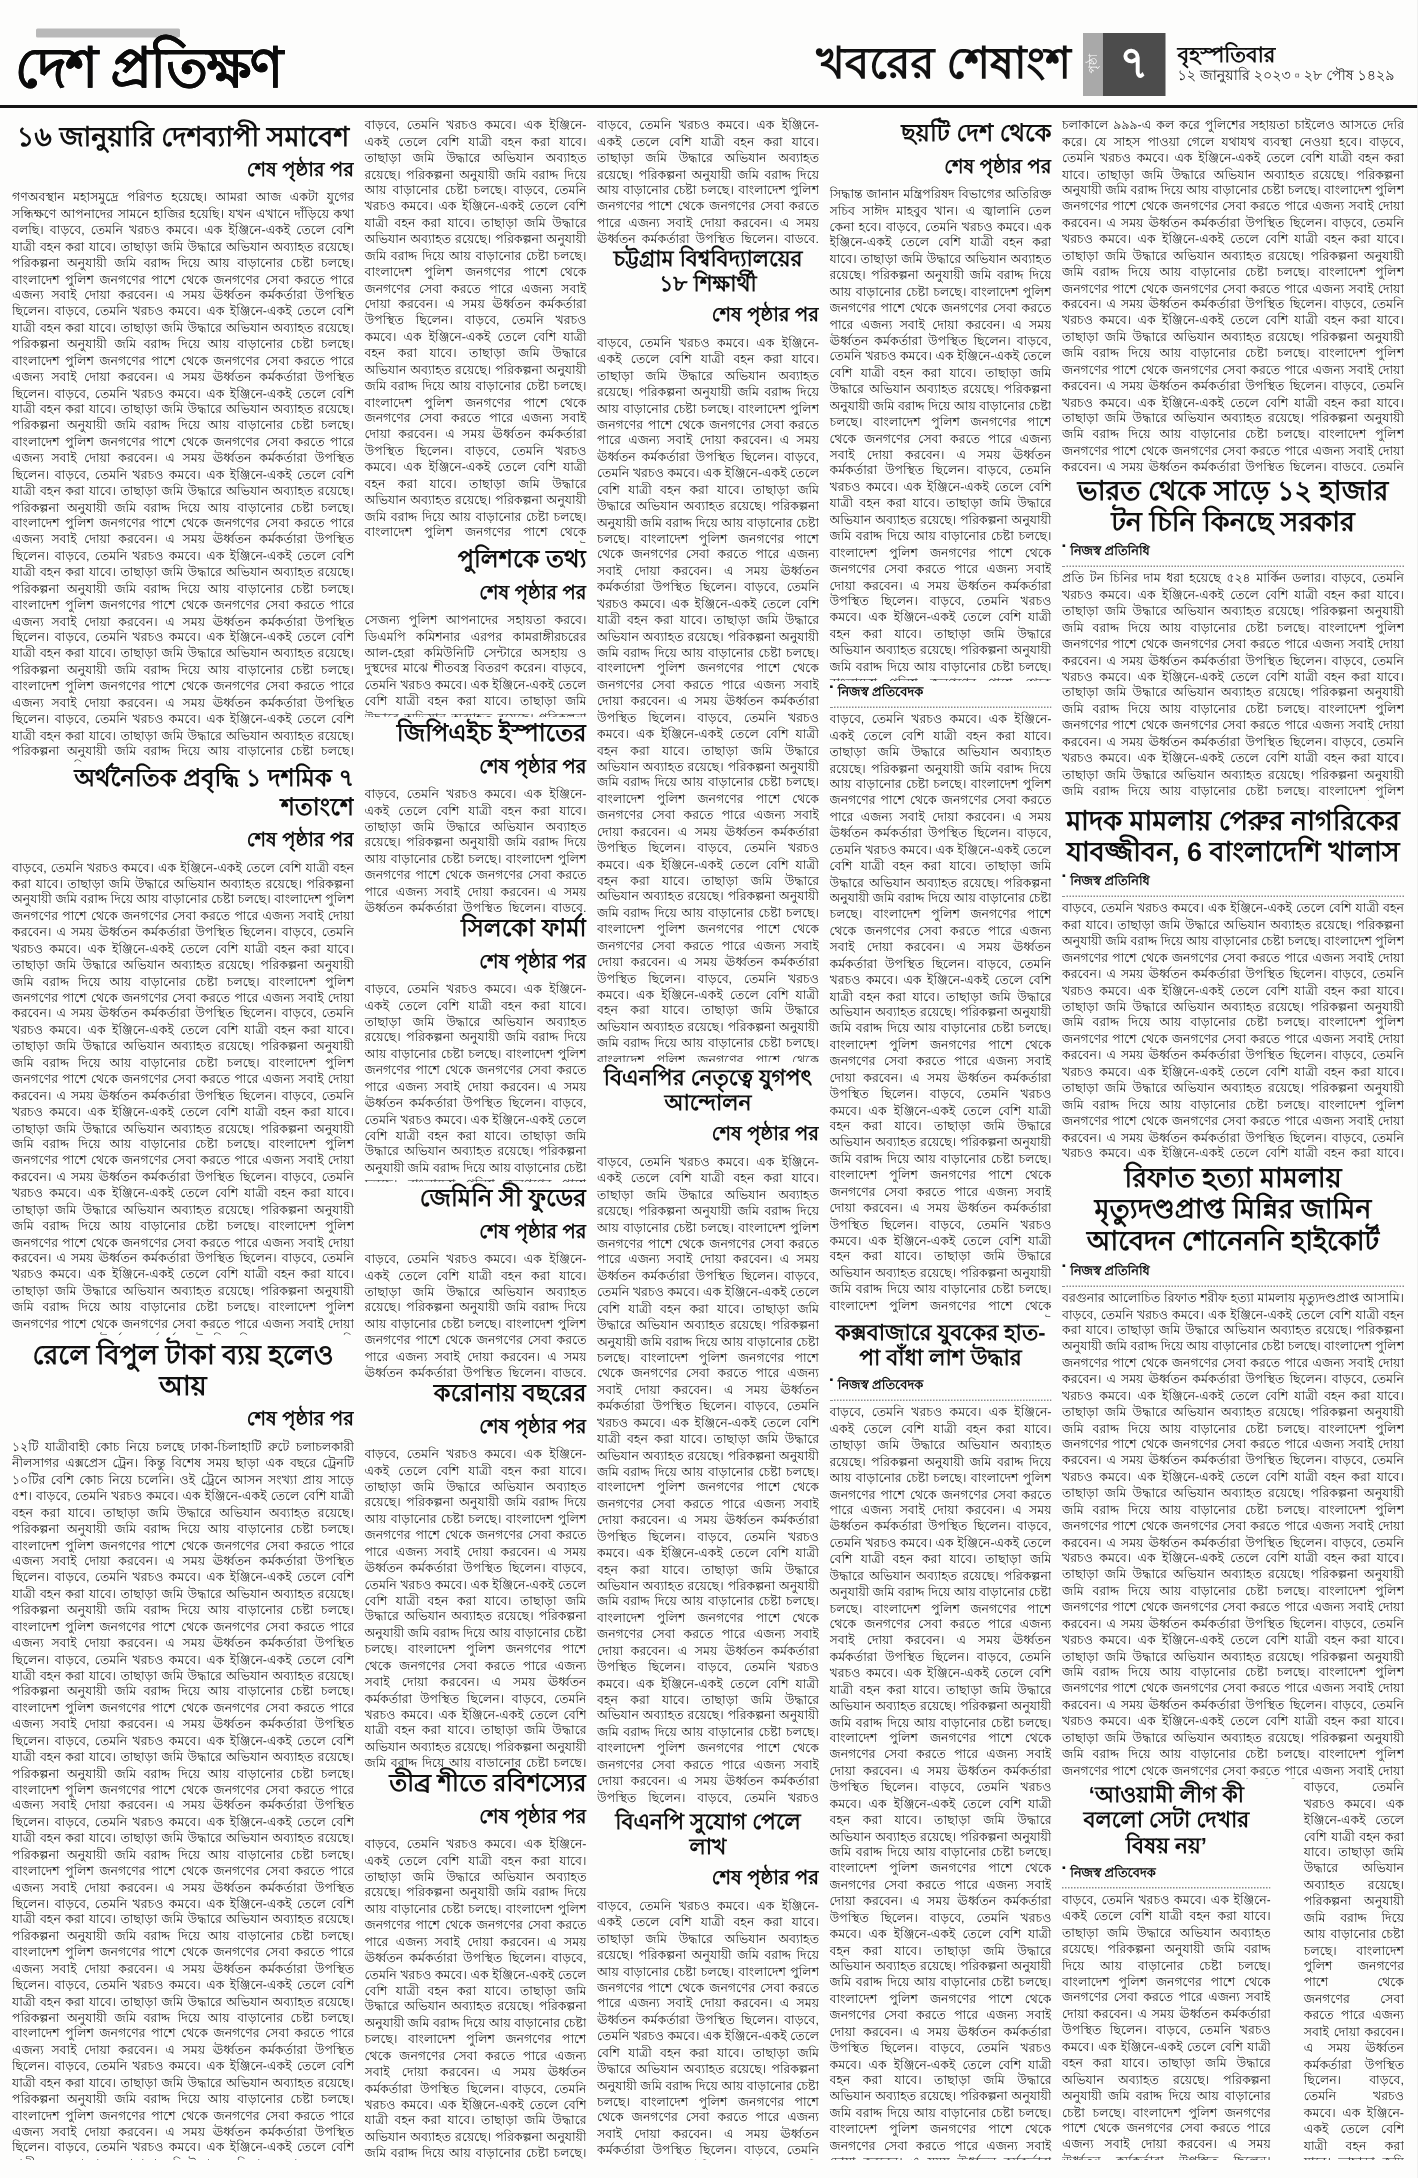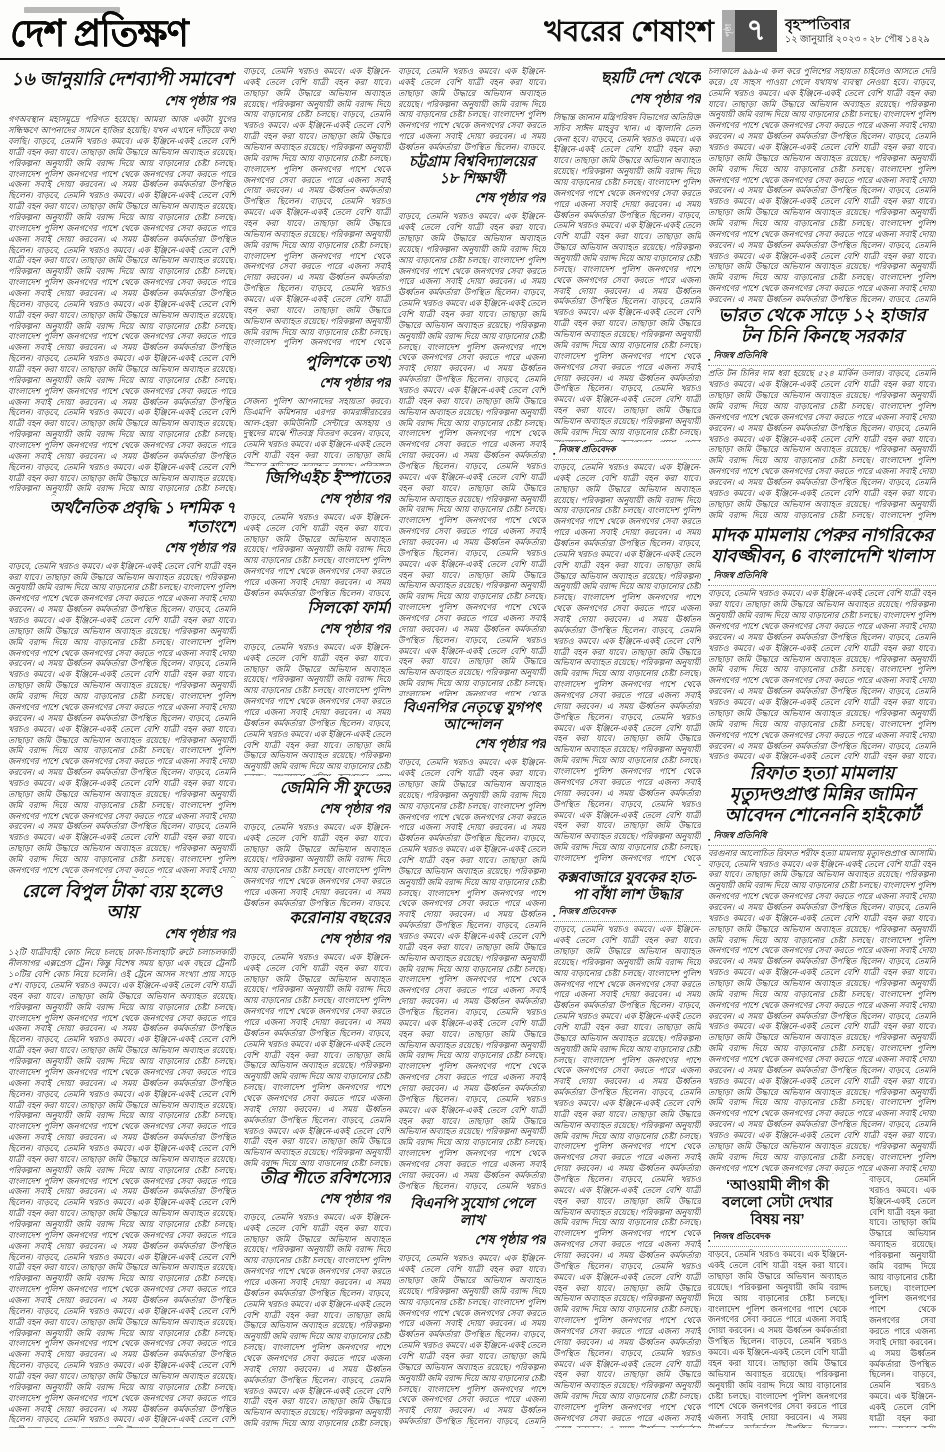--- a/index.html
+++ b/index.html
@@ -3,49 +3,49 @@
 <meta charset="utf-8">
 <style>
   html,body{margin:0;padding:0;background:#e8e8e8;}
   .page{
     width:945px;height:1452px;background:#fdfdfc;color:#111;
     font-family:"Liberation Sans", sans-serif;
     position:relative;overflow:hidden;box-sizing:border-box;
   }
   
   .hdr{display:flex;align-items:flex-end;justify-content:space-between;
-       padding:10px 10px 6px 10px;border-bottom:2px solid #151515;height:60px;box-sizing:border-box;}
+       padding:10px 10px 6px 10px;border-bottom:2px solid #151515;height:72px;box-sizing:border-box;}
   .mast{display:flex;flex-direction:column;gap:2px;}
   .mast-tagline{width:96px;height:6px;background:#b9b9b9;margin-left:14px;border-radius:1px;}
   .mast-title{font-size:37px;font-weight:bold;letter-spacing:-1px;line-height:1;color:#0b0b0b;
               text-shadow:0 0 0 #000;}
   .hdr-right{display:flex;align-items:center;gap:8px;}
   .section-title{font-size:29px;font-weight:bold;line-height:1;margin-right:0;}
   .pgwrap{display:flex;align-items:stretch;height:42px;}
   .pglabel{writing-mode:vertical-rl;transform:rotate(180deg);background:#a9a9a9;color:#fff;
            font-size:8px;display:flex;align-items:center;justify-content:center;width:13px;}
   .pgnum{background:#4c4c4c;color:#fff;font-size:30px;font-weight:bold;width:42px;
          display:flex;align-items:center;justify-content:center;}
   .datebox{display:flex;flex-direction:column;justify-content:space-between;min-width:150px;}
   .day{font-size:14px;font-weight:bold;line-height:1.2;}
   .dateline{font-size:9.5px;color:#222;line-height:1.3;}
   
   .cols{display:flex;gap:7px;padding:6px 8px 0 8px;height:1368px;box-sizing:border-box;}
   .col{display:flex;flex-direction:column;overflow:hidden;}
   .col.w1{width:228px;}
   .col.w2{width:148px;}
   .col.w3{width:228px;}
-  article{display:flex;flex-direction:column;overflow:hidden;flex:0 0 auto;font-style:italic;}
+  article{display:flex;flex-direction:column;overflow:hidden;flex:0 0 auto;}
   article.grow{flex:1 1 auto;}
   .hl{font-weight:bold;text-align:center;line-height:1.18;margin:3px 0 1px 0;}
   .hl.sz-lg{font-size:18px;}
   .hl.sz-md{font-size:16px;text-align:right;}
   .hl.sz-sm{font-size:14.5px;}
   .kicker{font-size:13px;font-weight:bold;text-align:right;margin-bottom:2px;}
-  .byline{font-size:8.6px;font-weight:bold;display:flex;align-items:flex-end;gap:3px;
+  .byline{font-size:8.6px;font-weight:bold;display:flex;align-items:flex-start;gap:3px;
           border-bottom:1px dotted #8a8a8a;padding:1px 0 2px 0;margin-bottom:2px;}
   .byline .bullet{font-size:7px;line-height:1;}
   .body{font-size:8.3px;line-height:1.31;text-align:justify;overflow:hidden;flex:1 1 auto;
         margin:0;color:#1c1c1c;word-break:break-word;}
   
   .splitrow{display:flex;gap:22px;flex:1 1 auto;overflow:hidden;}
   .sub-l{width:150px;display:flex;flex-direction:column;overflow:hidden;}
   .sub-r{width:72px;overflow:hidden;}
 </style>
 </head>

